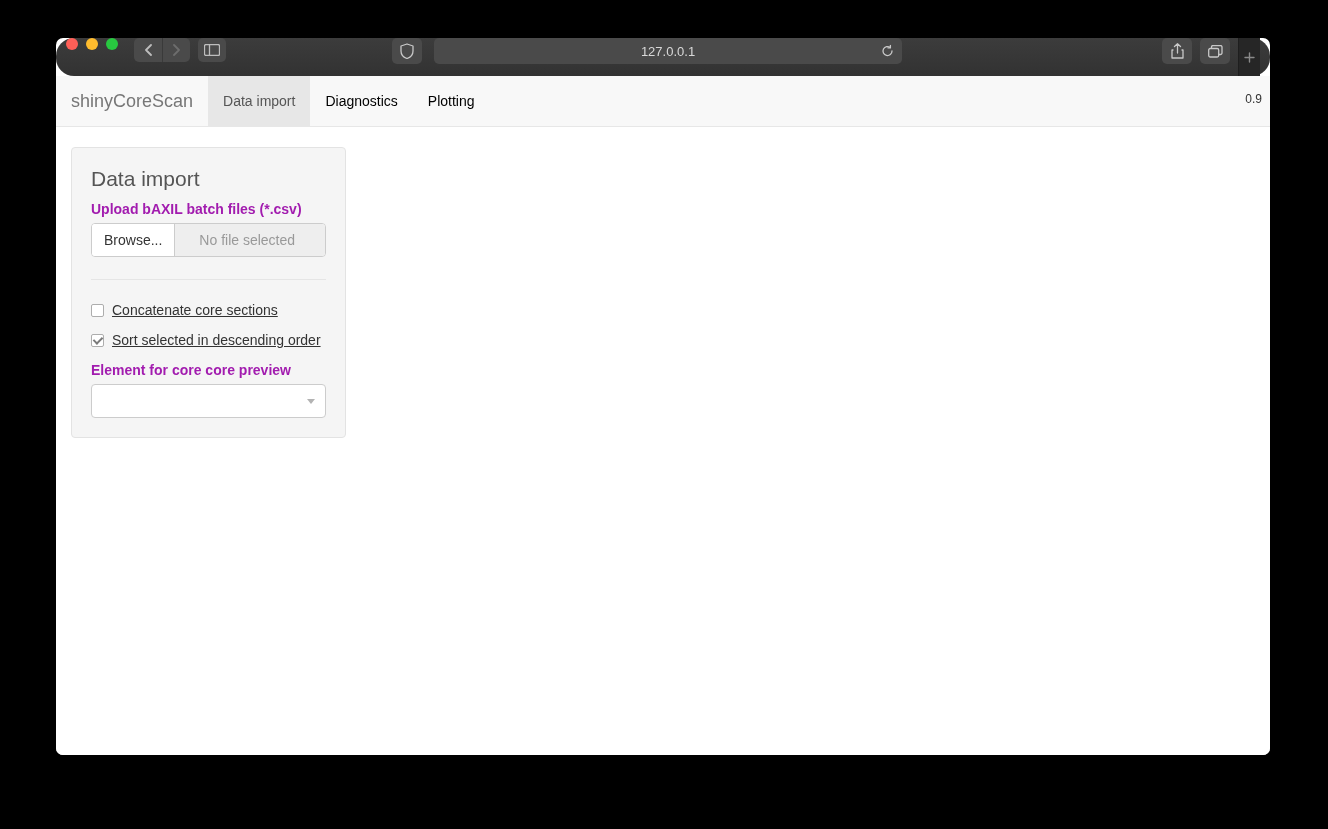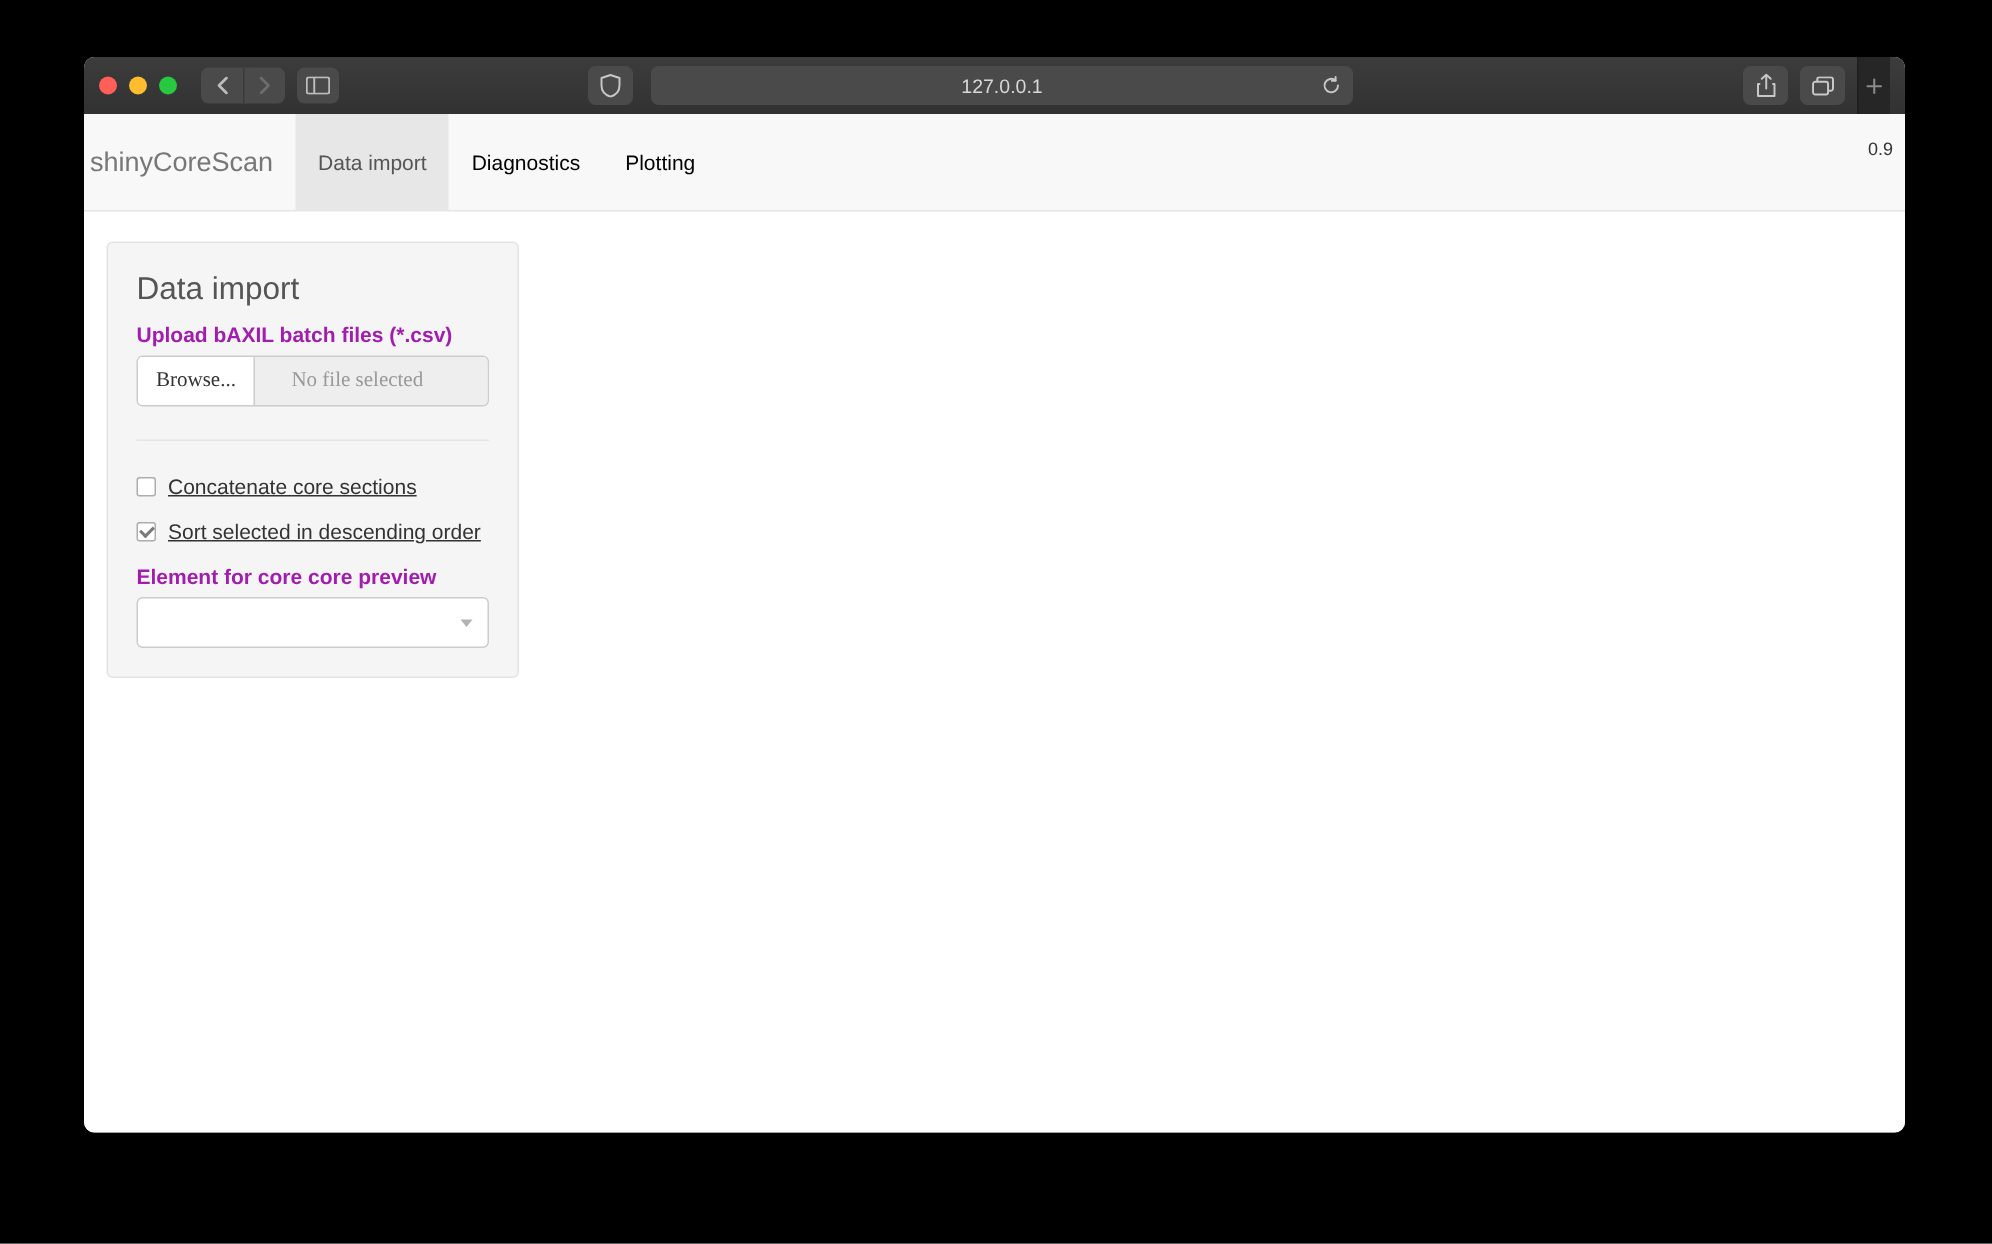--- a/index.html
+++ b/index.html
@@ -28,24 +28,25 @@
     box-shadow: 0 20px 60px rgba(0,0,0,.5);
     display: flex;
     flex-direction: column;
   }
 
   
   .chrome {
     height: 38px;
     background: linear-gradient(#3c3c3c, #323232);
     display: flex;
-    align-items: center;
+    align-items: flex-start;
     padding: 0 10px;
     gap: 8px;
     position: relative;
+    border-radius: 18px;
   }
   .traffic { display: flex; gap: 8px; margin-right: 8px; }
   .tl { width: 12px; height: 12px; border-radius: 50%; }
   .tl.red    { background: #ff5f57; }
   .tl.yellow { background: #febc2e; }
   .tl.green  { background: #28c840; }
 
   .seg {
     display: flex;
     background: #4a4a4a;
@@ -115,26 +116,26 @@
 
   
   .app {
     flex: 1;
     background: #fff;
     position: relative;
     display: flex;
     flex-direction: column;
   }
   .navbar {
-    height: 65px;
+    height: 51px;
     background: #f8f8f8;
     border-bottom: 1px solid #e7e7e7;
     display: flex;
     align-items: stretch;
-    padding-left: 4px;
+    padding-left: 15px;
     position: relative;
   }
   .brand {
     display: flex;
     align-items: center;
     padding: 0 15px 0 0;
     font-size: 18px;
     color: #777;
   }
   .nav {
@@ -186,21 +187,20 @@
     margin-bottom: 6px;
   }
   .file-input {
     display: flex;
     width: 100%;
     border: 1px solid #ccc;
     border-radius: 4px;
     overflow: hidden;
     background: #fff;
     height: 34px;
-    font-family: Liberation Serif, serif;
   }
   .file-browse {
     padding: 0 12px;
     display: flex;
     align-items: center;
     background: #fff;
     border-right: 1px solid #ccc;
     font-size: 14px;
   }
   .file-name {

